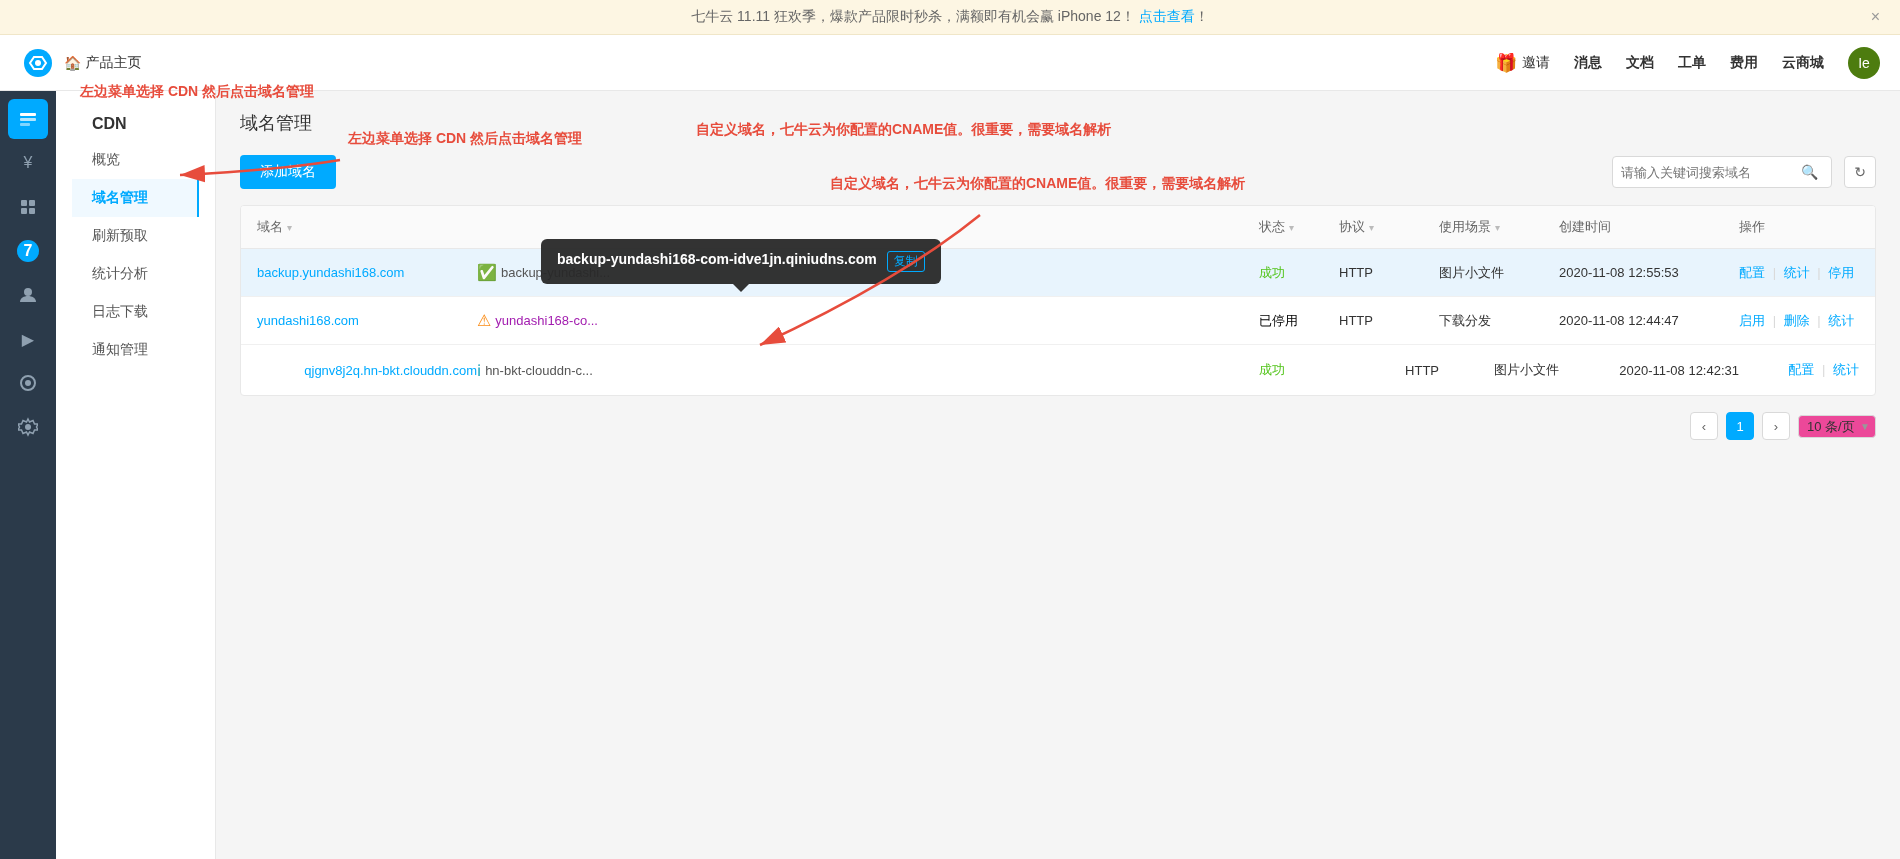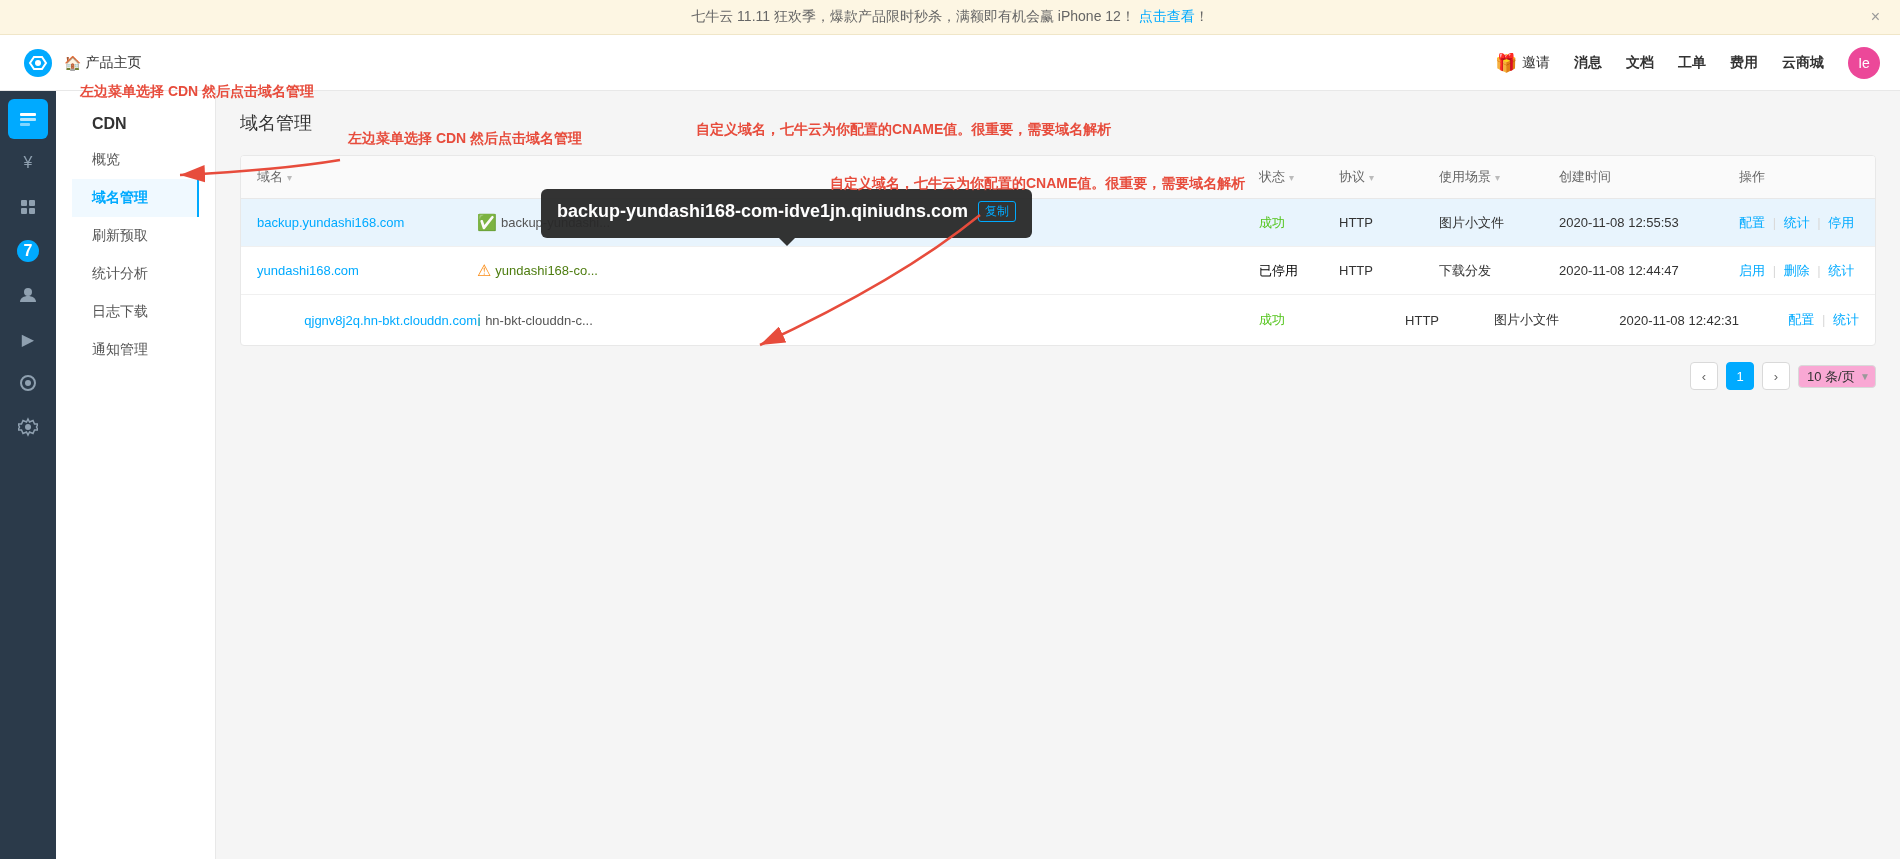--- a/index.html
+++ b/index.html
@@ -73,21 +73,21 @@
       font-size: 14px;
       display: flex;
       align-items: center;
       gap: 4px;
     }
     .invite-icon { color: #f5a623; font-size: 18px; }
     .avatar {
       width: 32px;
       height: 32px;
       border-radius: 50%;
-      background: #ec4899;
+      background: #4d7c0f;
       display: flex;
       align-items: center;
       justify-content: center;
       color: #fff;
       font-size: 14px;
       cursor: pointer;
     }
 
     
     .main-layout {
@@ -256,21 +256,21 @@
     .tooltip-popup {
       position: absolute;
       background: rgba(40, 40, 40, 0.95);
       color: #fff;
       border-radius: 6px;
       padding: 12px 16px;
       font-size: 13px;
       z-index: 100;
       min-width: 280px;
     }
-    .tooltip-domain { font-size: 18px; font-weight: bold; margin-bottom: 4px; word-break: break-all; text-align: center; }
+    .tooltip-domain { font-size: 14px; font-weight: bold; margin-bottom: 4px; word-break: break-all; text-align: center; }
     .copy-btn {
       background: transparent;
       border: 1px solid #00aaff;
       color: #00aaff;
       border-radius: 3px;
       padding: 1px 6px;
       cursor: pointer;
       font-size: 12px;
       margin-left: 6px;
     }
@@ -305,21 +305,21 @@
       justify-content: center;
       cursor: pointer;
       color: #666;
       font-size: 13px;
     }
     .page-btn.active { background: #00aaff; color: #fff; border-color: #00aaff; }
     .page-size-select {
       border: 1px solid #d9d9d9;
       border-radius: 4px;
       padding: 3px 20px 3px 8px;
-      background: #f9a8d4;
+      background: #ec4899;
       font-size: 13px;
       cursor: pointer;
       appearance: none;
       -webkit-appearance: none;
       color: #333;
     }
     .page-size-wrapper {
       position: relative;
       display: inline-block;
     }
@@ -464,20 +464,31 @@
     </div>
 
     <div class="main-content">
 
       <div style="position:absolute; top: 30px; left: 480px; pointer-events:none; z-index:200;">
         <div style="color:#e74c3c; font-size:14px; font-weight:bold; white-space:nowrap;">自定义域名，七牛云为你配置的CNAME值。很重要，需要域名解析</div>
       </div>
 
       <h1 class="page-title">域名管理</h1>
 
+      <div class="toolbar-row">
+        <button class="btn-add">添加域名</button>
+        <div style="flex:1;"></div>
+        <div class="search-box">
+          <input class="search-input" type="text" placeholder="请输入关键词搜索域名" style="">
+          <span class="search-icon">🔍</span>
+        </div>
+        <div class="refresh-btn">
+          <span style="font-size:14px;">↻</span>
+        </div>
+      </div>
 
       <div class="domain-table">
 
         <div class="table-header">
           <div class="table-header-cell">
             <span>域名</span>
             <span class="sort-icon">▾</span>
           </div>
           <div class="table-header-cell"></div>
           <div class="table-header-cell">
@@ -530,21 +541,21 @@
             <div class="tooltip-arrow"></div>
           </div>
         </div>
 
         <div class="table-row">
           <div>
             <a class="domain-link">yundashi168.com</a>
           </div>
           <div style="display:flex;align-items:center;gap:4px;">
             <span style="color:#fa8c16;font-size:16px;">⚠</span>
-            <span style="color:#4d7c0f;text-align:center;">yundashi168-co...</span>
+            <span style="color:#a21caf;text-align:center;">yundashi168-co...</span>
           </div>
           <div class="status-stopped">
             <span>已停用</span>
           </div>
           <div>HTTP</div>
           <div>下载分发</div>
           <div>2020-11-08 12:44:47</div>
           <div>
             <a class="action-link">启用</a>
             <span class="action-sep">|</span>

